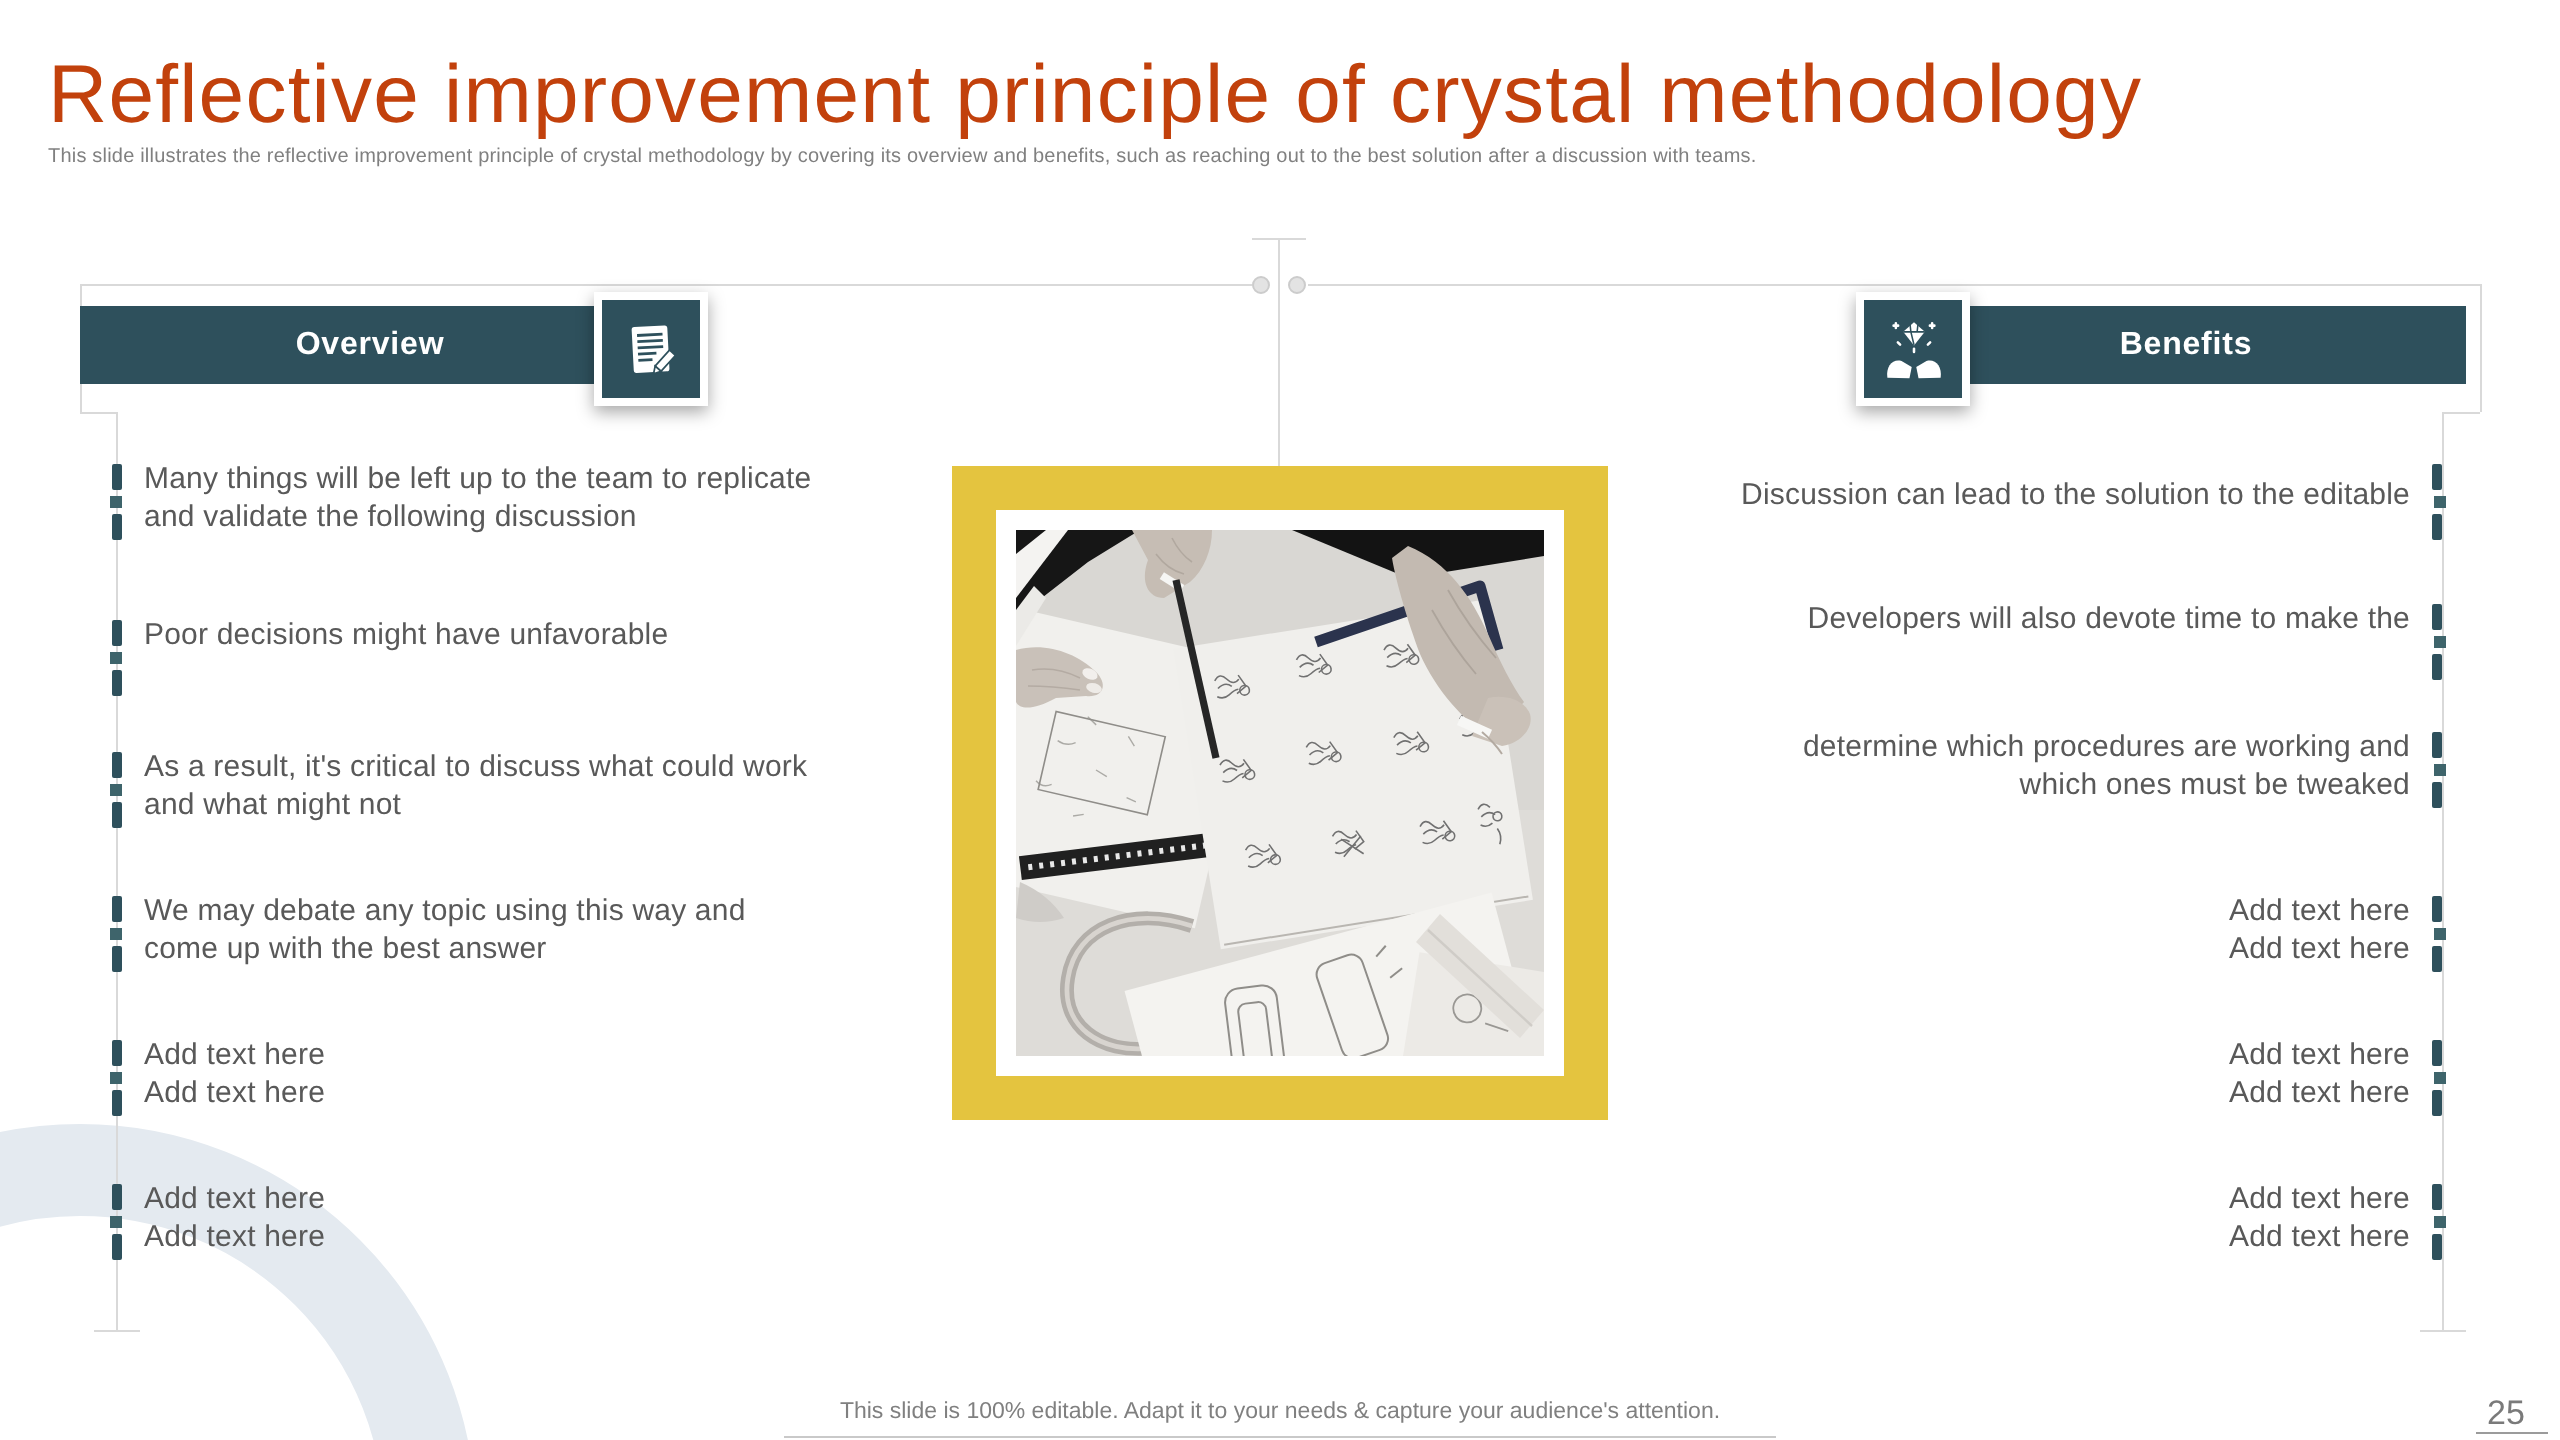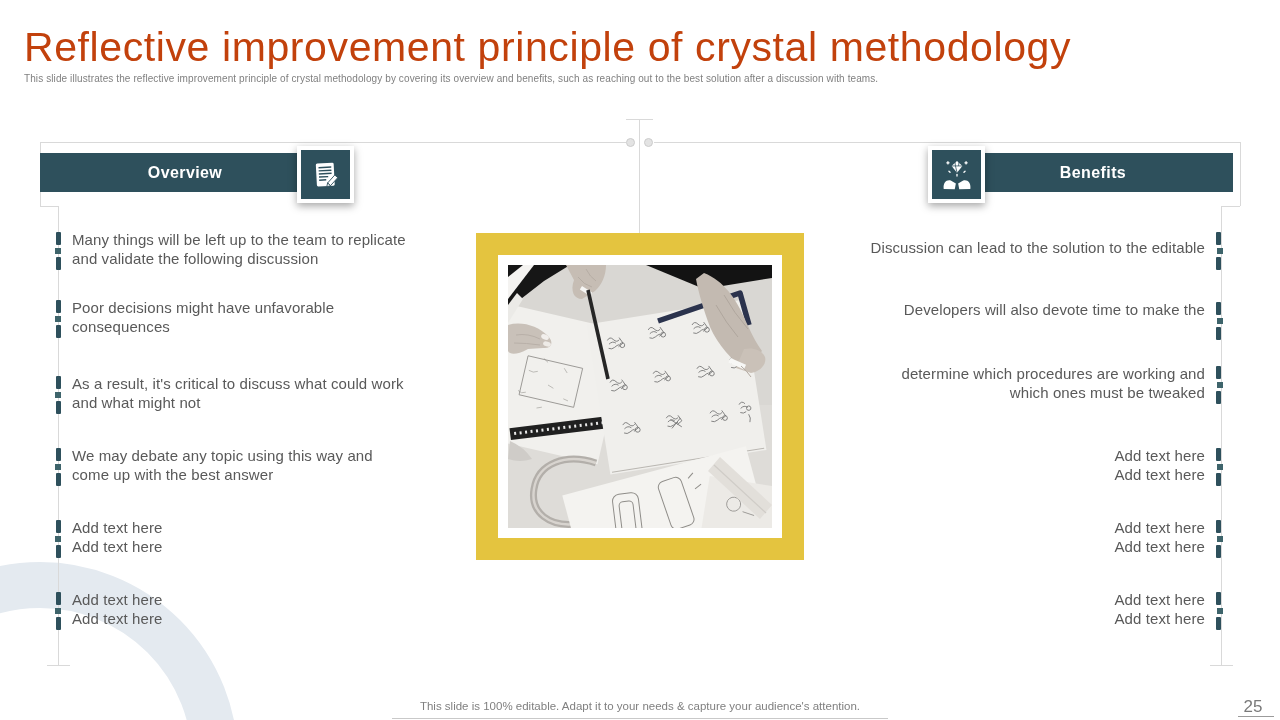--- a/index.html
+++ b/index.html
@@ -148,29 +148,28 @@
   <div class="marker">
       <div class="m-bar"></div>
       <div class="m-sq"></div>
       <div class="m-bar"></div>
     </div>
   <div class="btxt">
       <div>Many things will be left up to the team to replicate</div>
       <div>and validate the following discussion</div>
     </div>
 </div>
-<div class="row left" style="top:298px">
+<div class="row left" style="top:308px">
   <div class="marker">
       <div class="m-bar"></div>
       <div class="m-sq"></div>
       <div class="m-bar"></div>
     </div>
   <div class="btxt">
       <div>Poor decisions might have unfavorable</div>
-      <div>consequences</div>
     </div>
 </div>
 <div class="row left" style="top:374px">
   <div class="marker">
       <div class="m-bar"></div>
       <div class="m-sq"></div>
       <div class="m-bar"></div>
     </div>
   <div class="btxt">
       <div>As a result, it's critical to discuss what could work</div>

